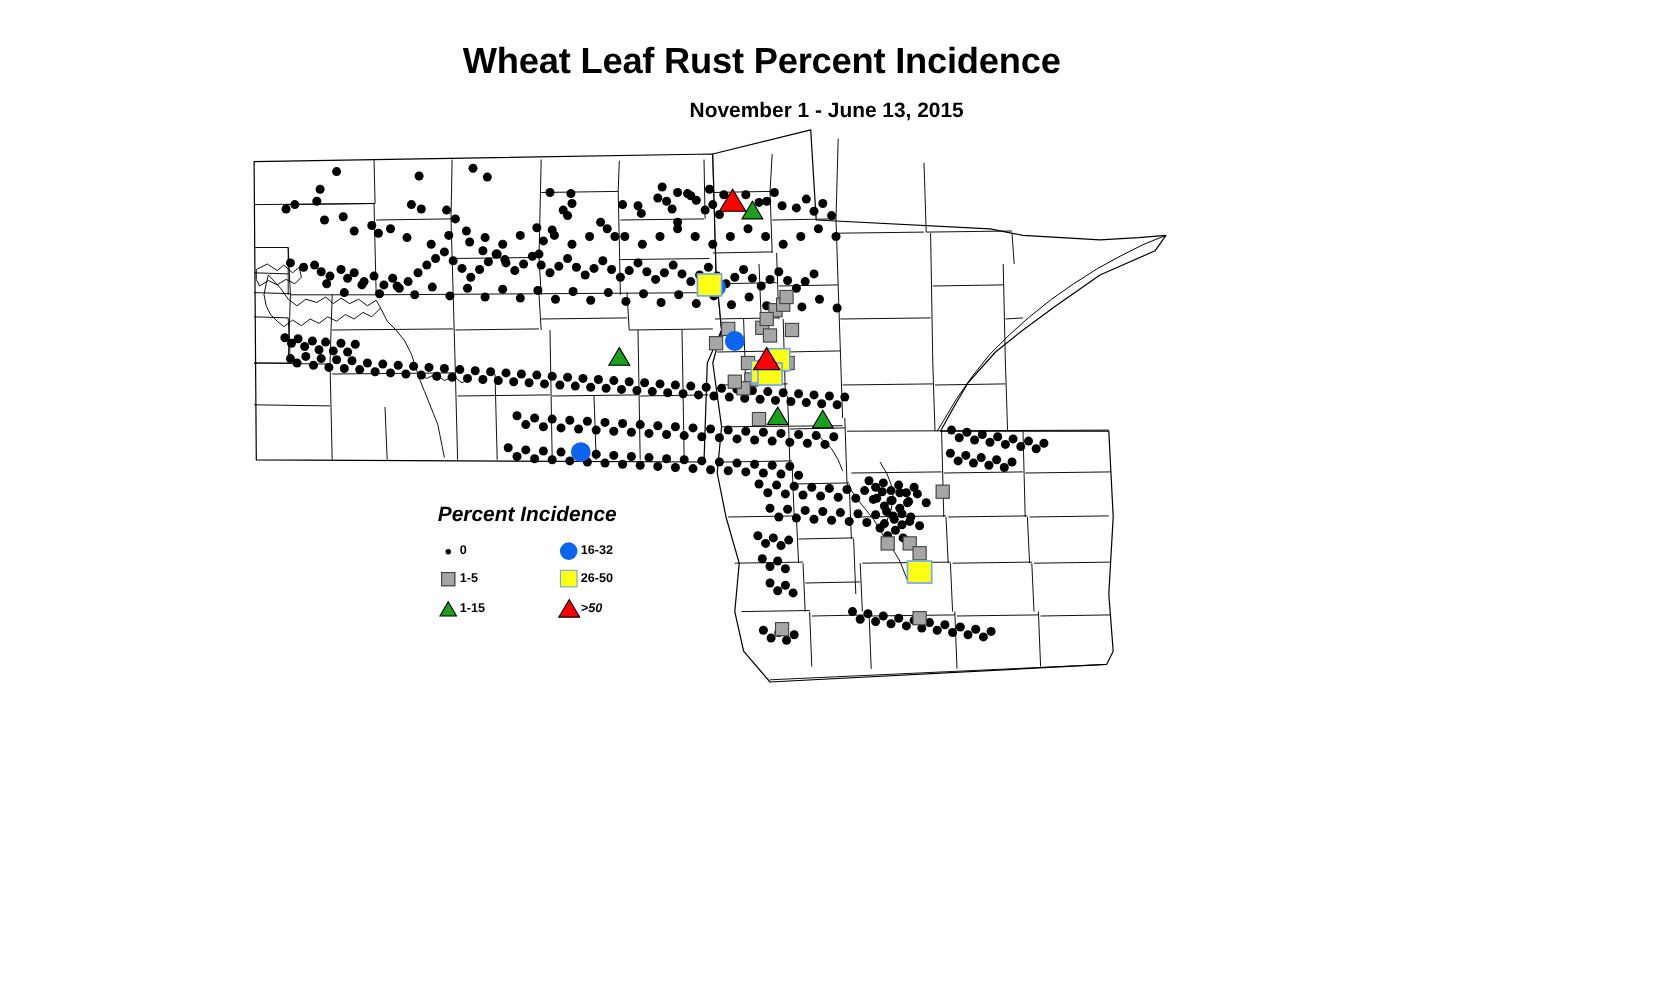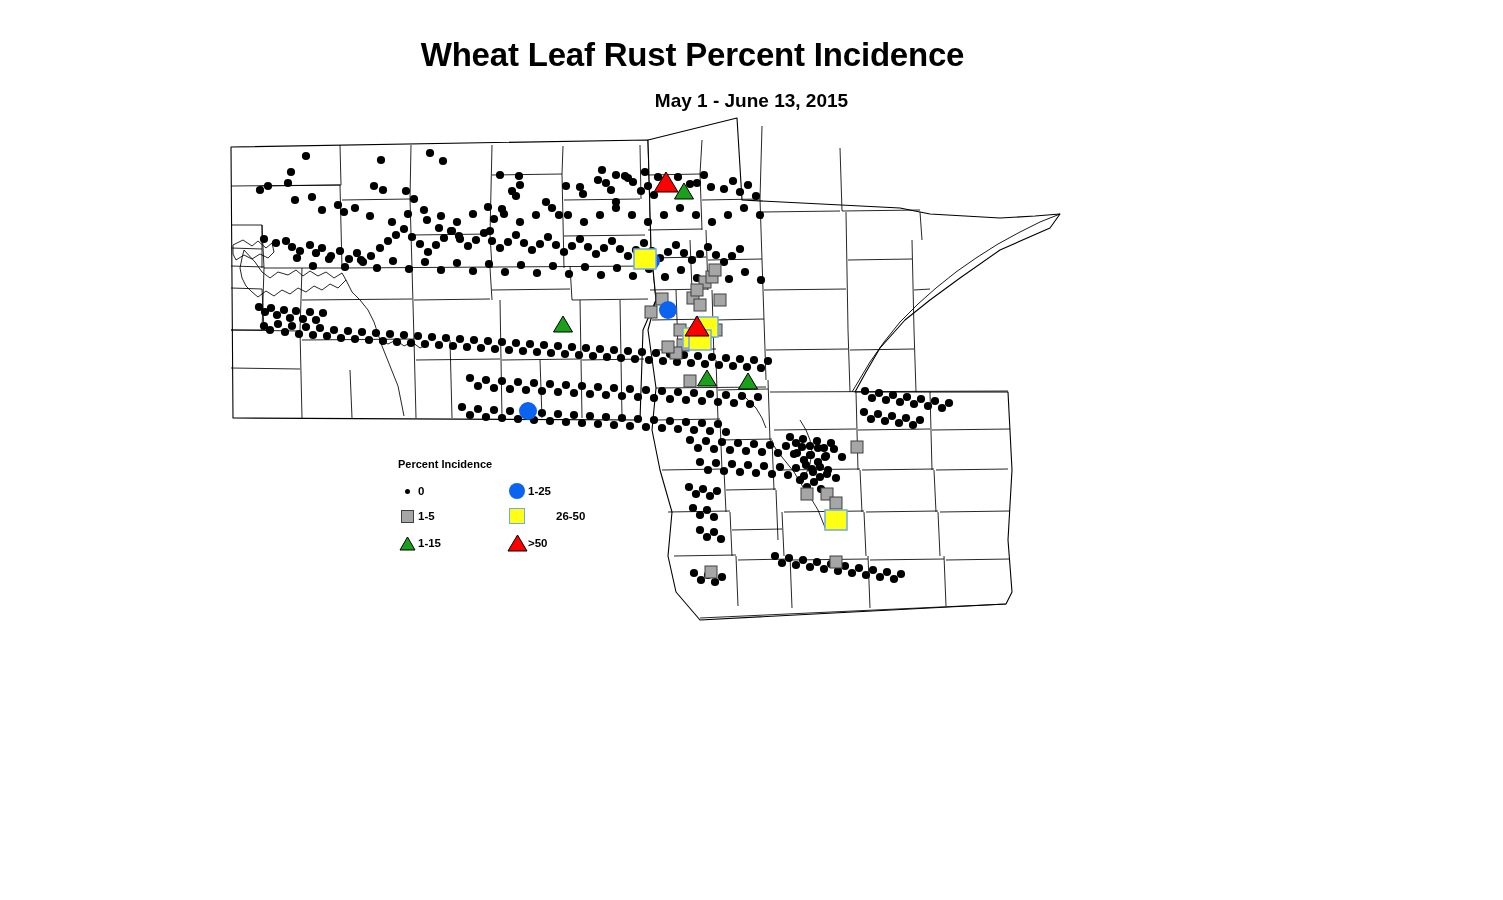--- a/index.html
+++ b/index.html
@@ -12,36 +12,36 @@
   }
   .subtitle{
     position:absolute;left:0;top:90px;width:1503px;text-align:center;
     font-size:19px;font-weight:bold;
   }
 
   .map-wrap{position:absolute;left:0;top:0;width:1503px;height:900px;}
   svg.map{display:block;width:1503px;height:900px;}
 
   .legend{position:absolute;left:396px;top:458px;width:220px;height:108px;}
-  .legend-title{font-size:11px;font-weight:bold;margin:0 0 12px 2px;}
+  .legend-title{font-size:19px;font-weight:bold;margin:0 0 12px 2px;font-style:italic;}
   .legend-grid{position:relative;width:215px;height:78px;}
   .legend-item{position:absolute;display:flex;align-items:center;height:18px;}
   .legend-item .lbl{font-size:11.5px;font-weight:bold;color:#000;}
   .sym{width:22px;display:flex;align-items:center;justify-content:center;}
 
   .s-dot{width:5px;height:5px;border-radius:50%;background:#000;}
   .s-sq-gray{width:11px;height:11px;background:#a6a6a6;border:1px solid #404040;}
   .s-circ-blue{width:16px;height:16px;border-radius:50%;background:#0a64f0;}
   .s-sq-yellow{width:14px;height:14px;background:#ffff14;border:1.5px solid #6fa8f0;}
 </style>
 </head>
 <body>
 
 <div class="title">Wheat Leaf Rust Percent Incidence</div>
-<div class="subtitle">May 1 - June 13, 2015</div>
+<div class="subtitle">November 1 - June 13, 2015</div>
 
 <div class="map-wrap">
 <svg class="map" viewBox="0 0 1503 900" xmlns="http://www.w3.org/2000/svg">
   <g fill="#ffffff" stroke="#000000" stroke-width="1.1" stroke-linejoin="round">
 
     <path d="M231,147 L648,140 L651,248 L656,300 L643,330 L640,420 L233,418 Z"></path>
 
     <path d="M648,140 L737,118 L742,200 L900,208 L930,214 L1000,218 L1035,216 L1060,214
              L1050,228 L1000,250 L960,278 L930,300 L905,320 L880,348 L866,372 L855,392
              L1008,392 L1012,470 L1008,540 L1012,592 L1006,604 L700,620 L676,592 L668,556
@@ -721,31 +721,31 @@
             <polygon points="8.5,1 16,14 1,14" fill="#1aa01a" stroke="#000" stroke-width="1"></polygon>
           </svg>
       </span>
       <span class="lbl">1-15</span>
     </div>
 
     <div class="legend-item" style="left:110px;top:0px;">
       <span class="sym">
           <span class="s-circ-blue"></span>
         </span>
-      <span class="lbl">1-25</span>
+      <span class="lbl">16-32</span>
     </div>
 
-    <div class="legend-item" style="left:110px;top:25px;gap:28px;">
+    <div class="legend-item" style="left:110px;top:25px;">
       <span class="sym">
           <span class="s-sq-yellow"></span>
         </span>
       <span class="lbl">26-50</span>
     </div>
 
-    <div class="legend-item" style="left:110px;top:52px;">
+    <div class="legend-item" style="left:110px;top:52px;font-style:italic;">
       <span class="sym">
         <svg width="21" height="18" viewBox="0 0 21 18">
             <polygon points="10.5,1 20,17 1,17" fill="#ff0000" stroke="#000" stroke-width="1"></polygon>
           </svg>
       </span>
       <span class="lbl">&gt;50</span>
     </div>
 
   </div>
 </div>

